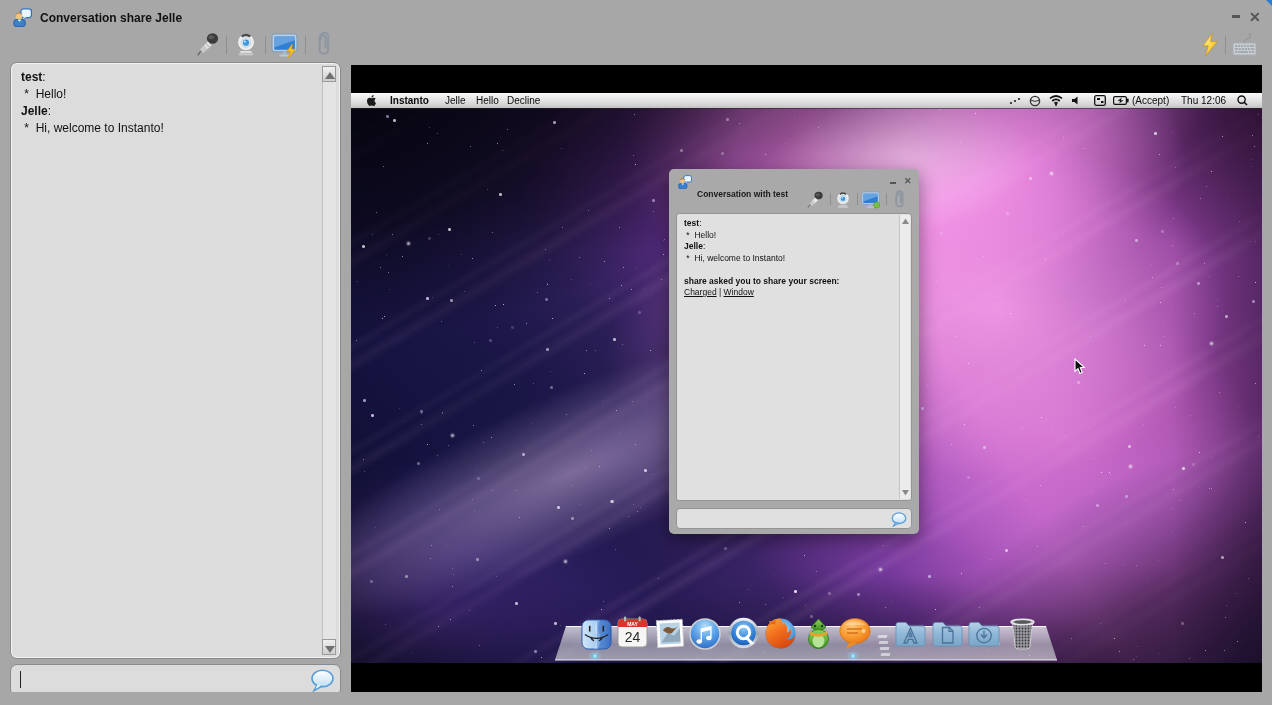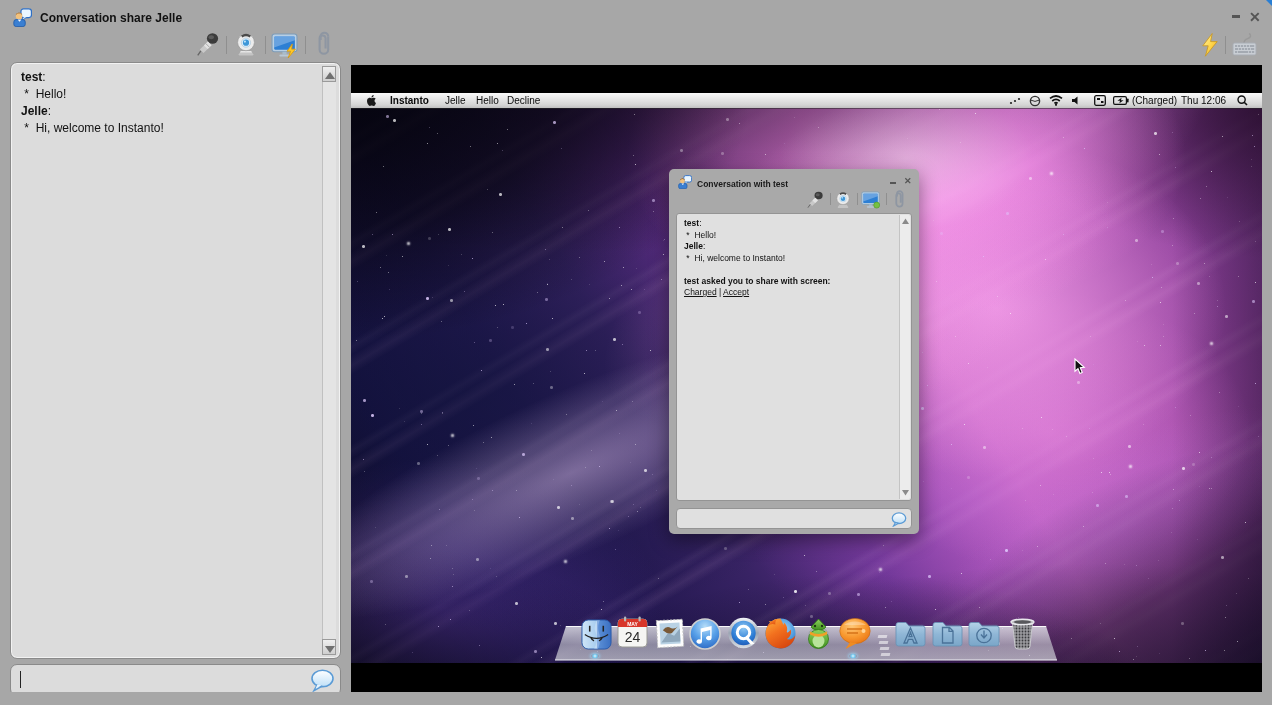--- a/index.html
+++ b/index.html
@@ -56,21 +56,21 @@
 #ray4 { left:330px; top:130px; width:460px; height:170px; transform:rotate(-31deg); background:radial-gradient(ellipse closest-side, rgba(240,150,230,0.35), rgba(240,150,230,0) 100%); }
 #stars { left:0; top:0; width:1px; height:1px; }
 #stars::after { content:""; position:absolute; width:1px; height:1px; border-radius:50%; background:transparent; box-shadow:465px 478px 0 0px rgba(255,255,255,0.45),196px 191px 0 0px rgba(255,255,255,0.85),312px 147px 0 0px rgba(255,255,255,0.2),712px 44px 0 0px rgba(255,255,255,0.45),632px 163px 0 0px rgba(225,205,255,0.85),38px 196px 0 0px rgba(225,205,255,0.28),286px 418px 0 0px rgba(255,255,255,0.55),32px 73px 0 0px rgba(255,255,255,0.55),868px 299px 0 0px rgba(255,255,255,0.45),869px 2px 0 0px rgba(255,255,255,0.28),55px 483px 0 1px rgba(255,255,255,0.45),76px 205px 0 1px rgba(225,205,255,0.85),91px 320px 0 0px rgba(255,255,255,0.35),478px 500px 0 1px rgba(255,255,255,0.28),460px 523px 0 1px rgba(255,255,255,0.28),121px 406px 0 0px rgba(225,205,255,0.45),887px 313px 0 0px rgba(225,205,255,0.2),876px 104px 0 0px rgba(225,205,255,0.2),266px 11px 0 0px rgba(225,205,255,0.85),305px 397px 0 0px rgba(225,205,255,0.2),639px 466px 0 0px rgba(255,255,255,0.28),590px 140px 0 1px rgba(225,205,255,0.28),235px 257px 0 0px rgba(225,205,255,0.7),646px 203px 0 0px rgba(255,255,255,0.45),433px 50px 0 0px rgba(225,205,255,0.2),263px 246px 0 1px rgba(255,255,255,0.7),432px 504px 0 0px rgba(225,205,255,0.35),288px 219px 0 1px rgba(225,205,255,0.28),277px 423px 0 0px rgba(225,205,255,0.45),182px 290px 0 0px rgba(255,255,255,0.35),136px 96px 0 0px rgba(255,255,255,0.35),340px 536px 0 0px rgba(255,255,255,0.55),20px 488px 0 1px rgba(225,205,255,0.35),36px 23px 0 1px rgba(225,205,255,0.55),70px 320px 0 0px rgba(255,255,255,0.35),79px 465px 0 0px rgba(255,255,255,0.55),756px 134px 0 0px rgba(225,205,255,0.35),894px 429px 0 0px rgba(255,255,255,0.85),588px 16px 0 0px rgba(255,255,255,0.45),656px 120px 0 1px rgba(225,205,255,0.45),754px 470px 0 0px rgba(255,255,255,0.45),87px 533px 0 0px rgba(225,205,255,0.85),237px 117px 0 0px rgba(255,255,255,0.45),13px 378px 0 0px rgba(255,255,255,0.35),209px 532px 0 0px rgba(255,255,255,0.28),454px 512px 0 0px rgba(255,255,255,0.28),258px 205px 0 0px rgba(255,255,255,0.7),774px 207px 0 0px rgba(255,255,255,0.45),141px 139px 0 0px rgba(255,255,255,0.45),871px 43px 0 0px rgba(255,255,255,0.7),285px 175px 0 0px rgba(255,255,255,0.2),221px 425px 0 1px rgba(255,255,255,0.45),690px 324px 0 0px rgba(255,255,255,0.85),78px 34px 0 0px rgba(225,205,255,0.35),727px 289px 0 1px rgba(255,255,255,0.35),21px 141px 0 0px rgba(225,205,255,0.45),146px 50px 0 0px rgba(255,255,255,0.7),647px 550px 0 1px rgba(255,255,255,0.7),81px 204px 0 0px rgba(225,205,255,0.28),733px 13px 0 1px rgba(225,205,255,0.55),233px 280px 0 0px rgba(255,255,255,0.85),534px 514px 0 0px rgba(255,255,255,0.55),812px 231px 0 0px rgba(255,255,255,0.2),741px 399px 0 0px rgba(255,255,255,0.28),584px 516px 0 0px rgba(255,255,255,0.85),888px 128px 0 0px rgba(255,255,255,0.28),91px 319px 0 0px rgba(225,205,255,0.55),86px 40px 0 0px rgba(255,255,255,0.45),31px 225px 0 0px rgba(255,255,255,0.85),37px 179px 0 0px rgba(255,255,255,0.55),145px 483px 0 0px rgba(255,255,255,0.28),532px 452px 0 0px rgba(255,255,255,0.45),90px 228px 0 0px rgba(255,255,255,0.45),853px 170px 0 0px rgba(255,255,255,0.55),313px 146px 0 0px rgba(225,205,255,0.55),422px 550px 0 0px rgba(225,205,255,0.2),388px 30px 0 0px rgba(255,255,255,0.55),412px 559px 0 0px rgba(225,205,255,0.85),97px 172px 0 0px rgba(255,255,255,0.2),821px 415px 0 0px rgba(255,255,255,0.35),132px 349px 0 0px rgba(255,255,255,0.45),113px 198px 0 0px rgba(225,205,255,0.45),268px 134px 0 0px rgba(225,205,255,0.7),161px 234px 0 1px rgba(225,205,255,0.2),742px 365px 0 0px rgba(255,255,255,0.28),874px 524px 0 0px rgba(255,255,255,0.55),720px 545px 0 0px rgba(255,255,255,0.45),425px 544px 0 0px rgba(255,255,255,0.55),886px 548px 0 0px rgba(255,255,255,0.7),873px 557px 0 0px rgba(255,255,255,0.55),240px 357px 0 0px rgba(255,255,255,0.28),201px 225px 0 0px rgba(255,255,255,0.85),139px 247px 0 1px rgba(225,205,255,0.28),207px 414px 0 1px rgba(255,255,255,0.7),100px 207px 0 1px rgba(255,255,255,0.55),842px 371px 0 1px rgba(255,255,255,0.2),778px 353px 0 1px rgba(255,255,255,0.55),824px 74px 0 0px rgba(225,205,255,0.45),782px 566px 0 0px rgba(255,255,255,0.55),196px 190px 0 0px rgba(225,205,255,0.2),163px 291px 0 0px rgba(255,255,255,0.7),139px 475px 0 0px rgba(225,205,255,0.2),617px 384px 0 1px rgba(255,255,255,0.2),866px 207px 0 0px rgba(255,255,255,0.28),759px 381px 0 0px rgba(255,255,255,0.45),99px 526px 0 0px rgba(225,205,255,0.85),88px 416px 0 0px rgba(225,205,255,0.55),600px 351px 0 0px rgba(225,205,255,0.85),121px 165px 0 0px rgba(225,205,255,0.85),339px 553px 0 0px rgba(255,255,255,0.7),12px 366px 0 0px rgba(225,205,255,0.7),281px 308px 0 0px rgba(255,255,255,0.35),585px 188px 0 0px rgba(255,255,255,0.45),659px 220px 0 0px rgba(255,255,255,0.85),25px 119px 0 0px rgba(255,255,255,0.55),264px 456px 0 0px rgba(225,205,255,0.45),202px 386px 0 0px rgba(225,205,255,0.2),284px 351px 0 0px rgba(255,255,255,0.55),655px 457px 0 1px rgba(225,205,255,0.85),165px 397px 0 0px rgba(255,255,255,0.45),293px 541px 0 0px rgba(225,205,255,0.45),576px 292px 0 0px rgba(225,205,255,0.7),793px 252px 0 0px rgba(255,255,255,0.7),702px 401px 0 0px rgba(255,255,255,0.2),53px 328px 0 0px rgba(255,255,255,0.2),102px 481px 0 0px rgba(255,255,255,0.28),119px 53px 0 0px rgba(255,255,255,0.55),210px 55px 0 0px rgba(225,205,255,0.35),374px 455px 0 1px rgba(255,255,255,0.28),617px 270px 0 0px rgba(255,255,255,0.7),763px 545px 0 0px rgba(255,255,255,0.85),118px 517px 0 0px rgba(255,255,255,0.35),280px 196px 0 0px rgba(255,255,255,0.7),196px 256px 0 1px rgba(255,255,255,0.55),901px 42px 0 0px rgba(225,205,255,0.7),267px 437px 0 0px rgba(225,205,255,0.2),229px 556px 0 0px rgba(255,255,255,0.35),694px 166px 0 0px rgba(255,255,255,0.7),860px 78px 0 0px rgba(255,255,255,0.85),843px 220px 0 0px rgba(255,255,255,0.45),671px 335px 0 0px rgba(255,255,255,0.35),847px 190px 0 1px rgba(255,255,255,0.45),101px 475px 0 0px rgba(255,255,255,0.35),444px 498px 0 1px rgba(255,255,255,0.85),845px 11px 0 0px rgba(225,205,255,0.2),679px 85px 0 1px rgba(255,255,255,0.45),904px 148px 0 0px rgba(255,255,255,0.28),122px 332px 0 0px rgba(255,255,255,0.7),824px 314px 0 0px rgba(225,205,255,0.45),749px 530px 0 0px rgba(255,255,255,0.28),376px 26px 0 1px rgba(255,255,255,0.35),758px 379px 0 0px rgba(255,255,255,0.85),858px 183px 0 0px rgba(255,255,255,0.28),904px 290px 0 0px rgba(225,205,255,0.85),61px 559px 0 0px rgba(225,205,255,0.28),24px 434px 0 0px rgba(255,255,255,0.2),808px 560px 0 0px rgba(225,205,255,0.2),756px 109px 0 0px rgba(255,255,255,0.2),149px 101px 0 1px rgba(255,255,255,0.7),785px 472px 0 0px rgba(225,205,255,0.45),507px 501px 0 1px rgba(225,205,255,0.55),848px 359px 0 0px rgba(255,255,255,0.85),855px 93px 0 0px rgba(255,255,255,0.45),729px 12px 0 0px rgba(255,255,255,0.45),253px 168px 0 0px rgba(255,255,255,0.7),282px 62px 0 0px rgba(255,255,255,0.45),312px 161px 0 0px rgba(255,255,255,0.85),773px 471px 0 0px rgba(255,255,255,0.2),821px 39px 0 0px rgba(225,205,255,0.35),604px 243px 0 0px rgba(255,255,255,0.45),289px 414px 0 0px rgba(255,255,255,0.28),838px 565px 0 0px rgba(255,255,255,0.45),678px 562px 0 0px rgba(255,255,255,0.85),228px 411px 0 0px rgba(255,255,255,0.2),822px 396px 0 0px rgba(255,255,255,0.55),808px 61px 0 0px rgba(255,255,255,0.7),897px 485px 0 0px rgba(255,255,255,0.35),732px 433px 0 0px rgba(255,255,255,0.55),792px 331px 0 0px rgba(255,255,255,0.28),831px 530px 0 1px rgba(255,255,255,0.28),636px 274px 0 0px rgba(255,255,255,0.2),184px 3px 0 0px rgba(255,255,255,0.28),86px 362px 0 0px rgba(255,255,255,0.35),101px 493px 0 0px rgba(225,205,255,0.7),768px 558px 0 0px rgba(225,205,255,0.85),810px 194px 0 0px rgba(255,255,255,0.45),95px 452px 0 0px rgba(255,255,255,0.28),540px 508px 0 0px rgba(225,205,255,0.28),571px 315px 0 1px rgba(225,205,255,0.7),78px 145px 0 1px rgba(255,255,255,0.2),671px 457px 0 0px rgba(255,255,255,0.2),302px 118px 0 0px rgba(255,255,255,0.45),866px 213px 0 0px rgba(225,205,255,0.55),387px 554px 0 0px rgba(255,255,255,0.7),775px 403px 0 1px rgba(225,205,255,0.55),195px 206px 0 1px rgba(225,205,255,0.45),578px 483px 0 1px rgba(225,205,255,0.7),848px 393px 0 0px rgba(225,205,255,0.2),98px 136px 0 1px rgba(255,255,255,0.7),186px 199px 0 0px rgba(255,255,255,0.45),35px 162px 0 0px rgba(255,255,255,0.2),76px 351px 0 0px rgba(255,255,255,0.85),144px 212px 0 0px rgba(255,255,255,0.85),397px 496px 0 0px rgba(255,255,255,0.35),746px 412px 0 1px rgba(225,205,255,0.55),809px 252px 0 0px rgba(255,255,255,0.7),268px 340px 0 0px rgba(225,205,255,0.28),572px 388px 0 0px rgba(225,205,255,0.28),302px 107px 0 1px rgba(225,205,255,0.55),786px 553px 0 0px rgba(225,205,255,0.35),628px 514px 0 0px rgba(255,255,255,0.55),204px 530px 0 1px rgba(255,255,255,0.7),203px 29px 0 1px rgba(225,205,255,0.7),87px 141px 0 0px rgba(255,255,255,0.28),715px 343px 0 0px rgba(255,255,255,0.35),246px 558px 0 0px rgba(225,205,255,0.55),272px 174px 0 0px rgba(255,255,255,0.7),127px 5px 0 1px rgba(255,255,255,0.35),248px 373px 0 0px rgba(225,205,255,0.85),467px 34px 0 0px rgba(255,255,255,0.45),689px 392px 0 0px rgba(255,255,255,0.55),423px 481px 0 0px rgba(255,255,255,0.2),123px 417px 0 0px rgba(255,255,255,0.28),271px 251px 0 0px rgba(225,205,255,0.55),804px 40px 0 1px rgba(255,255,255,0.7),414px 511px 0 0px rgba(255,255,255,0.55),846px 446px 0 0px rgba(225,205,255,0.2),539px 535px 0 0px rgba(255,255,255,0.45),330px 57px 0 1px rgba(255,255,255,0.35),613px 331px 0 0px rgba(255,255,255,0.85),900px 73px 0 0px rgba(255,255,255,0.28),250px 516px 0 0px rgba(255,255,255,0.85),674px 407px 0 0px rgba(255,255,255,0.28),750px 379px 0 0px rgba(255,255,255,0.85),826px 170px 0 1px rgba(255,255,255,0.28),582px 127px 0 0px rgba(255,255,255,0.2),128px 552px 0 0px rgba(225,205,255,0.55),251px 308px 0 0px rgba(225,205,255,0.2),453px 462px 0 0px rgba(255,255,255,0.85),48px 315px 0 0px rgba(255,255,255,0.2),797px 485px 0 0px rgba(225,205,255,0.28),860px 364px 0 0px rgba(225,205,255,0.45),902px 208px 0 1px rgba(225,205,255,0.55),903px 53px 0 0px rgba(225,205,255,0.7),839px 322px 0 0px rgba(255,255,255,0.35),140px 344px 0 0px rgba(255,255,255,0.7),175px 230px 0 0px rgba(225,205,255,0.85),739px 243px 0 0px rgba(255,255,255,0.35),679px 538px 0 0px rgba(255,255,255,0.2),310px 186px 0 0px rgba(225,205,255,0.7),80px 452px 0 0px rgba(255,255,255,0.55),48px 9px 0 0px rgba(225,205,255,0.55),258px 435px 0 0px rgba(225,205,255,0.85),293px 196px 0 0px rgba(225,205,255,0.28),156px 36px 0 0px rgba(255,255,255,0.55),600px 395px 0 0px rgba(225,205,255,0.2),67px 370px 0 1px rgba(255,255,255,0.35),34px 531px 0 0px rgba(255,255,255,0.35),651px 535px 0 0px rgba(225,205,255,0.7),800px 171px 0 0px rgba(255,255,255,0.2),686px 453px 0 0px rgba(255,255,255,0.55),812px 243px 0 0px rgba(255,255,255,0.35),875px 512px 0 0px rgba(225,205,255,0.35),733px 55px 0 0px rgba(225,205,255,0.85),624px 20px 0 0px rgba(255,255,255,0.85),742px 271px 0 0px rgba(225,205,255,0.2),184px 558px 0 1px rgba(225,205,255,0.55),151px 57px 0 0px rgba(225,205,255,0.35),323px 540px 0 0px rgba(255,255,255,0.85),667px 524px 0 0px rgba(225,205,255,0.28),165px 510px 0 1px rgba(255,255,255,0.7),807px 467px 0 0px rgba(255,255,255,0.2),468px 536px 0 0px rgba(225,205,255,0.7),421px 540px 0 0px rgba(255,255,255,0.28),307px 485px 0 0px rgba(255,255,255,0.45),123px 249px 0 0px rgba(225,205,255,0.45),234px 374px 0 0px rgba(255,255,255,0.35),414px 61px 0 0px rgba(255,255,255,0.7),887px 183px 0 0px rgba(255,255,255,0.45),220px 392px 0 0px rgba(225,205,255,0.45),190px 564px 0 0px rgba(255,255,255,0.85),610px 480px 0 0px rgba(255,255,255,0.85),885px 500px 0 0px rgba(255,255,255,0.28),76px 50px 0 0px rgba(255,255,255,0.7),283px 21px 0 0px rgba(255,255,255,0.55),371px 60px 0 1px rgba(255,255,255,0.28),786px 248px 0 0px rgba(255,255,255,0.2),860px 395px 0 0px rgba(255,255,255,0.45),264px 533px 0 0px rgba(225,205,255,0.7),194px 156px 0 0px rgba(225,205,255,0.55),215px 321px 0 0px rgba(255,255,255,0.45),712px 141px 0 0px rgba(225,205,255,0.55),152px 211px 0 0px rgba(255,255,255,0.85),141px 397px 0 0px rgba(225,205,255,0.55),301px 381px 0 0px rgba(225,205,255,0.35),43px 27px 0 1px rgba(255,255,255,0.7),13px 307px 0 1px rgba(225,205,255,0.7),875px 223px 0 1px rgba(255,255,255,0.55),127px 385px 0 1px rgba(225,205,255,0.28),820px 439px 0 0px rgba(255,255,255,0.2),228px 164px 0 0px rgba(255,255,255,0.45),172px 361px 0 1px rgba(225,205,255,0.7),97px 352px 0 0px rgba(255,255,255,0.45),265px 317px 0 0px rgba(255,255,255,0.7),125px 375px 0 0px rgba(225,205,255,0.2),388px 509px 0 0px rgba(225,205,255,0.85),738px 335px 0 0px rgba(225,205,255,0.35),270px 192px 0 0px rgba(255,255,255,0.7),33px 223px 0 0px rgba(255,255,255,0.85),637px 557px 0 0px rgba(255,255,255,0.45),284px 71px 0 0px rgba(255,255,255,0.85),41px 141px 0 0px rgba(225,205,255,0.7),199px 278px 0 0px rgba(255,255,255,0.28),242px 535px 0 0px rgba(255,255,255,0.2),5px 247px 0 0px rgba(255,255,255,0.55),785px 563px 0 0px rgba(255,255,255,0.2),907px 343px 0 0px rgba(225,205,255,0.35),21px 322px 0 1px rgba(225,205,255,0.85),198px 166px 0 0px rgba(255,255,255,0.28),294px 377px 0 1px rgba(255,255,255,0.7),244px 257px 0 0px rgba(255,255,255,0.35),900px 66px 0 0px rgba(255,255,255,0.2),871px 464px 0 1px rgba(255,255,255,0.55),168px 424px 0 0px rgba(225,205,255,0.85),261px 408px 0 1px rgba(255,255,255,0.55),701px 336px 0 0px rgba(255,255,255,0.28),211px 134px 0 0px rgba(255,255,255,0.55),130px 277px 0 0px rgba(225,205,255,0.85),238px 191px 0 0px rgba(255,255,255,0.2),811px 138px 0 1px rgba(225,205,255,0.35),260px 408px 0 1px rgba(255,255,255,0.45),51px 163px 0 0px rgba(255,255,255,0.7),200px 294px 0 1px rgba(255,255,255,0.35),822px 125px 0 0px rgba(255,255,255,0.45),854px 557px 0 0px rgba(225,205,255,0.85),70px 318px 0 1px rgba(225,205,255,0.45),785px 147px 0 1px rgba(255,255,255,0.45),821px 152px 0 0px rgba(255,255,255,0.45),571px 259px 0 0px rgba(225,205,255,0.45),907px 21px 0 0px rgba(255,255,255,0.35),282px 411px 0 0px rgba(225,205,255,0.35),376px 566px 0 0px rgba(225,205,255,0.35),67px 9px 0 0px rgba(255,255,255,0.85),6px 188px 0 0px rgba(225,205,255,0.35),809px 209px 0 0px rgba(255,255,255,0.85),828px 407px 0 0px rgba(225,205,255,0.55),299px 257px 0 0px rgba(255,255,255,0.85),29px 174px 0 0px rgba(255,255,255,0.55),279px 369px 0 0px rgba(225,205,255,0.2),528px 479px 0 0px rgba(225,205,255,0.2),375px 13px 0 0px rgba(225,205,255,0.85),252px 508px 0 0px rgba(255,255,255,0.45),849px 105px 0 0px rgba(255,255,255,0.45),146px 234px 0 0px rgba(255,255,255,0.35),832px 375px 0 1px rgba(255,255,255,0.7),70px 331px 0 0px rgba(225,205,255,0.55),220px 186px 0 0px rgba(255,255,255,0.28),110px 161px 0 0px rgba(255,255,255,0.28),443px 24px 0 0px rgba(255,255,255,0.2),331px 552px 0 0px rgba(225,205,255,0.85),180px 330px 0 0px rgba(225,205,255,0.2),801px 184px 0 0px rgba(225,205,255,0.85),904px 189px 0 0px rgba(255,255,255,0.85),12px 153px 0 1px rgba(255,255,255,0.7),633px 354px 0 1px rgba(255,255,255,0.45),126px 466px 0 1px rgba(255,255,255,0.45),858px 395px 0 0px rgba(255,255,255,0.55),556px 45px 0 0px rgba(255,255,255,0.2),609px 49px 0 0px rgba(255,255,255,0.35); }
 #bstars { left:0; top:0; width:1px; height:1px; }
 #bstars::after { content:""; position:absolute; width:1px; height:1px; border-radius:50%; box-shadow:779px 373px 2px 1px rgba(255,255,255,0.9),529px 476px 2px 1px rgba(255,255,255,0.9),101px 342px 2px 1px rgba(255,255,255,0.9),214px 468px 2px 1px rgba(255,255,255,0.9),625px 537px 2px 1px rgba(255,255,255,0.9),860px 250px 2px 1px rgba(255,255,255,0.9),57px 150px 2px 1px rgba(255,255,255,0.9),700px 80px 2px 1px rgba(255,255,255,0.9); }
 
 #bottomstrip { left:0; top:692px; width:1272px; height:13px; background:#a7a7a7; }
 
 
 #iwin { left:318px; top:104px; width:250px; height:365px; background:#a9a9a9; border-radius:5px; box-shadow:0 6px 20px rgba(0,0,0,0.45); z-index:6; }
-#iwin .t { position:absolute; left:28px; top:10px; font-size:8.5px; font-weight:bold; color:#1a1a1a; }
+#iwin .t { position:absolute; left:28px; top:20px; font-size:8.5px; font-weight:bold; color:#1a1a1a; }
 #ichat { position:absolute; left:7px; top:44px; width:236px; height:288px; background:#e0e0e0; border:1px solid #949494; border-radius:3px; }
 #ichat .tx { position:absolute; left:7px; top:4px; font-size:8.5px; line-height:11.5px; color:#111; }
 #isb { position:absolute; right:1px; top:1px; width:11px; height:284px; background:#ececec; border-left:1px solid #c4c4c4; border-radius:0 2px 2px 0; }
 #iinput { position:absolute; left:7px; top:339px; width:236px; height:21px; background:#e0e0e0; border:1px solid #949494; border-radius:4px; }
 .isep { position:absolute; width:1px; height:12px; background:#8f8f8f; }
 
 
 #dock { left:204px; top:561px; width:502px; height:34px; z-index:4;
   background:linear-gradient(rgba(228,228,234,0.82), rgba(196,196,205,0.66) 55%, rgba(208,208,216,0.72));
   clip-path:polygon(11px 0px, 491px 0px, 502px 34px, 0px 34px); }
@@ -236,21 +236,21 @@
       <svg style="left:743px;top:2px" width="12" height="11" viewBox="0 0 12 11">
         <rect x="0.7" y="0.7" width="10.6" height="9.6" rx="1.5" fill="none" stroke="#111" stroke-width="1.3"></rect>
         <rect x="3" y="3" width="3" height="2" fill="#111"></rect>
         <rect x="7" y="6" width="2.5" height="2" fill="#111"></rect>
       </svg>
       <svg style="left:762px;top:3px" width="16" height="9" viewBox="0 0 16 9">
         <rect x="0.6" y="0.6" width="12.8" height="7.8" rx="1.4" fill="none" stroke="#111" stroke-width="1.2"></rect>
         <rect x="14" y="2.6" width="1.6" height="3.8" rx="0.7" fill="#111"></rect>
         <path fill="#111" d="M8.6 1.8 L4.4 4.8 H7 L6.4 7.2 L10.6 4.2 H8 Z"></path>
       </svg>
-      <span class="mi" style="left:781px">(Charged)</span>
+      <span class="mi" style="left:781px">(Accept)</span>
       <span class="mi" style="left:830px">Thu 12:06</span>
       <svg style="left:886px;top:2px" width="11" height="11" viewBox="0 0 11 11">
         <circle cx="4.6" cy="4.6" r="3.6" fill="none" stroke="#111" stroke-width="1.4"></circle>
         <path d="M7.2 7.2 L10 10" stroke="#111" stroke-width="1.6"></path>
       </svg>
     </div>
 
     <div class="abs" id="iwin">
       <svg style="position:absolute;left:9px;top:6px" width="14" height="14" viewBox="0 0 18 18">
         <rect x="7.5" y="0.8" width="10" height="8.3" rx="2.4" fill="#eaf6ff" stroke="#2f6fc4" stroke-width="1.2"></rect>
@@ -287,21 +287,21 @@
         <rect x="11" y="18" width="4" height="2.6" fill="#a8bccc"></rect>
         <rect x="8" y="20.6" width="10" height="2" rx="1" fill="#b8c8d6"></rect>
         <circle cx="21.5" cy="19" r="4.1" fill="#76c043" stroke="#4d9a22" stroke-width="0.8"></circle>
       </svg>
       <div class="isep" style="left:217px;top:24px"></div>
       <svg class="abs" style="left:224px;top:21px" width="13" height="19" viewBox="0 0 16 26">
         <path d="M12.2 5.5 V18.5 a4.3 4.3 0 0 1 -8.6 0 V7.5 a3 3 0 0 1 6 0 V17.5" fill="none" stroke="#8e96a2" stroke-width="2.4"></path>
         <path d="M12.2 5.5 a3.8 3.8 0 0 0 -7.6 0 V9" fill="none" stroke="#8e96a2" stroke-width="2.4"></path>
       </svg>
       <div id="ichat">
-        <div class="tx"><b>test</b>:<br>&nbsp;*&nbsp; Hello!<br><b>Jelle</b>:<br>&nbsp;*&nbsp; Hi, welcome to Instanto!<br><br><b>test asked you to share with screen:</b><br><span style="text-decoration:underline">Charged</span> | <span style="text-decoration:underline">Accept</span></div>
+        <div class="tx"><b>test</b>:<br>&nbsp;*&nbsp; Hello!<br><b>Jelle</b>:<br>&nbsp;*&nbsp; Hi, welcome to Instanto!<br><br><b>share asked you to share your screen:</b><br><span style="text-decoration:underline">Charged</span> | <span style="text-decoration:underline">Window</span></div>
         <div id="isb">
           <svg width="9" height="9" style="position:absolute;left:1px;top:2px">
             <polygon points="4.5,1.5 8,7 1,7" fill="#8a8a8a"></polygon>
           </svg>
           <svg width="9" height="9" style="position:absolute;left:1px;bottom:2px">
             <polygon points="1,2 8,2 4.5,7.5" fill="#8a8a8a"></polygon>
           </svg>
         </div>
       </div>
       <div id="iinput">

